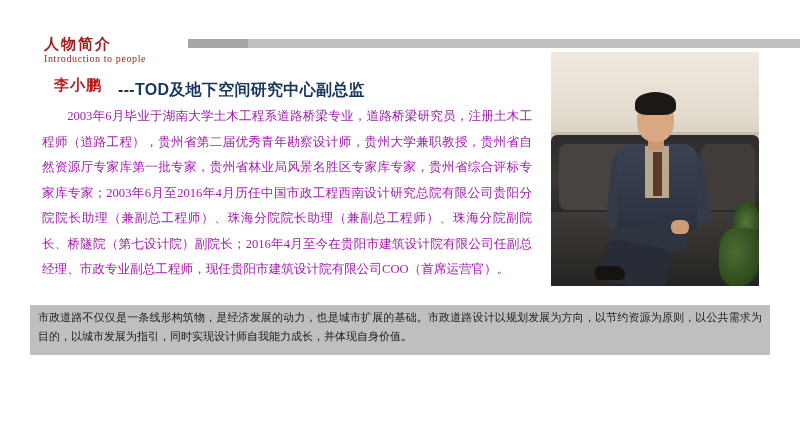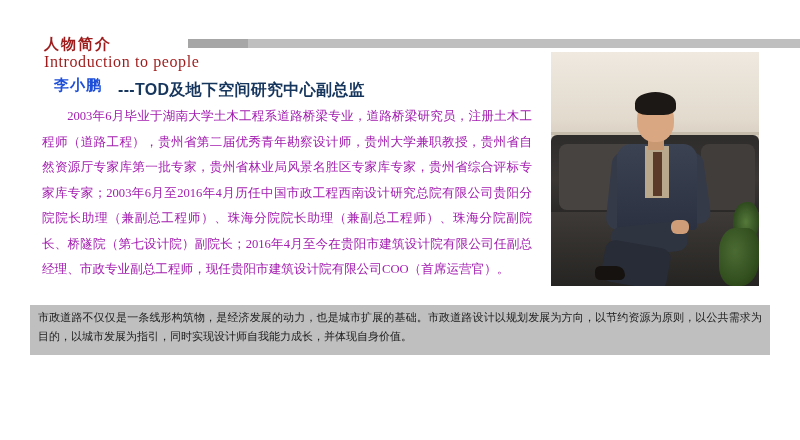--- a/index.html
+++ b/index.html
@@ -47,35 +47,35 @@
     font-size: 15px;
     font-weight: bold;
     color: #9e1b1b;
     letter-spacing: 2px;
     font-family: "Liberation Sans", sans-serif;
   }
   .title-en {
     position: absolute;
     top: 28px;
     left: 44px;
-    font-size: 16px;
+    font-size: 10px;
     color: #9e1b1b;
     letter-spacing: 0.6px;
     font-family: "Liberation Serif", serif;
     text-align: right;
   }
 
   
   .person-name {
     position: absolute;
     top: 76px;
     left: 54px;
     font-size: 15px;
     font-weight: bold;
-    color: #1d4ed8;
+    color: #b91c1c;
     letter-spacing: 1px;
   }
   .person-role {
     position: absolute;
     top: 80px;
     left: 118px;
     font-size: 16px;
     font-weight: bold;
     color: #17365d;
     letter-spacing: 0.3px;

